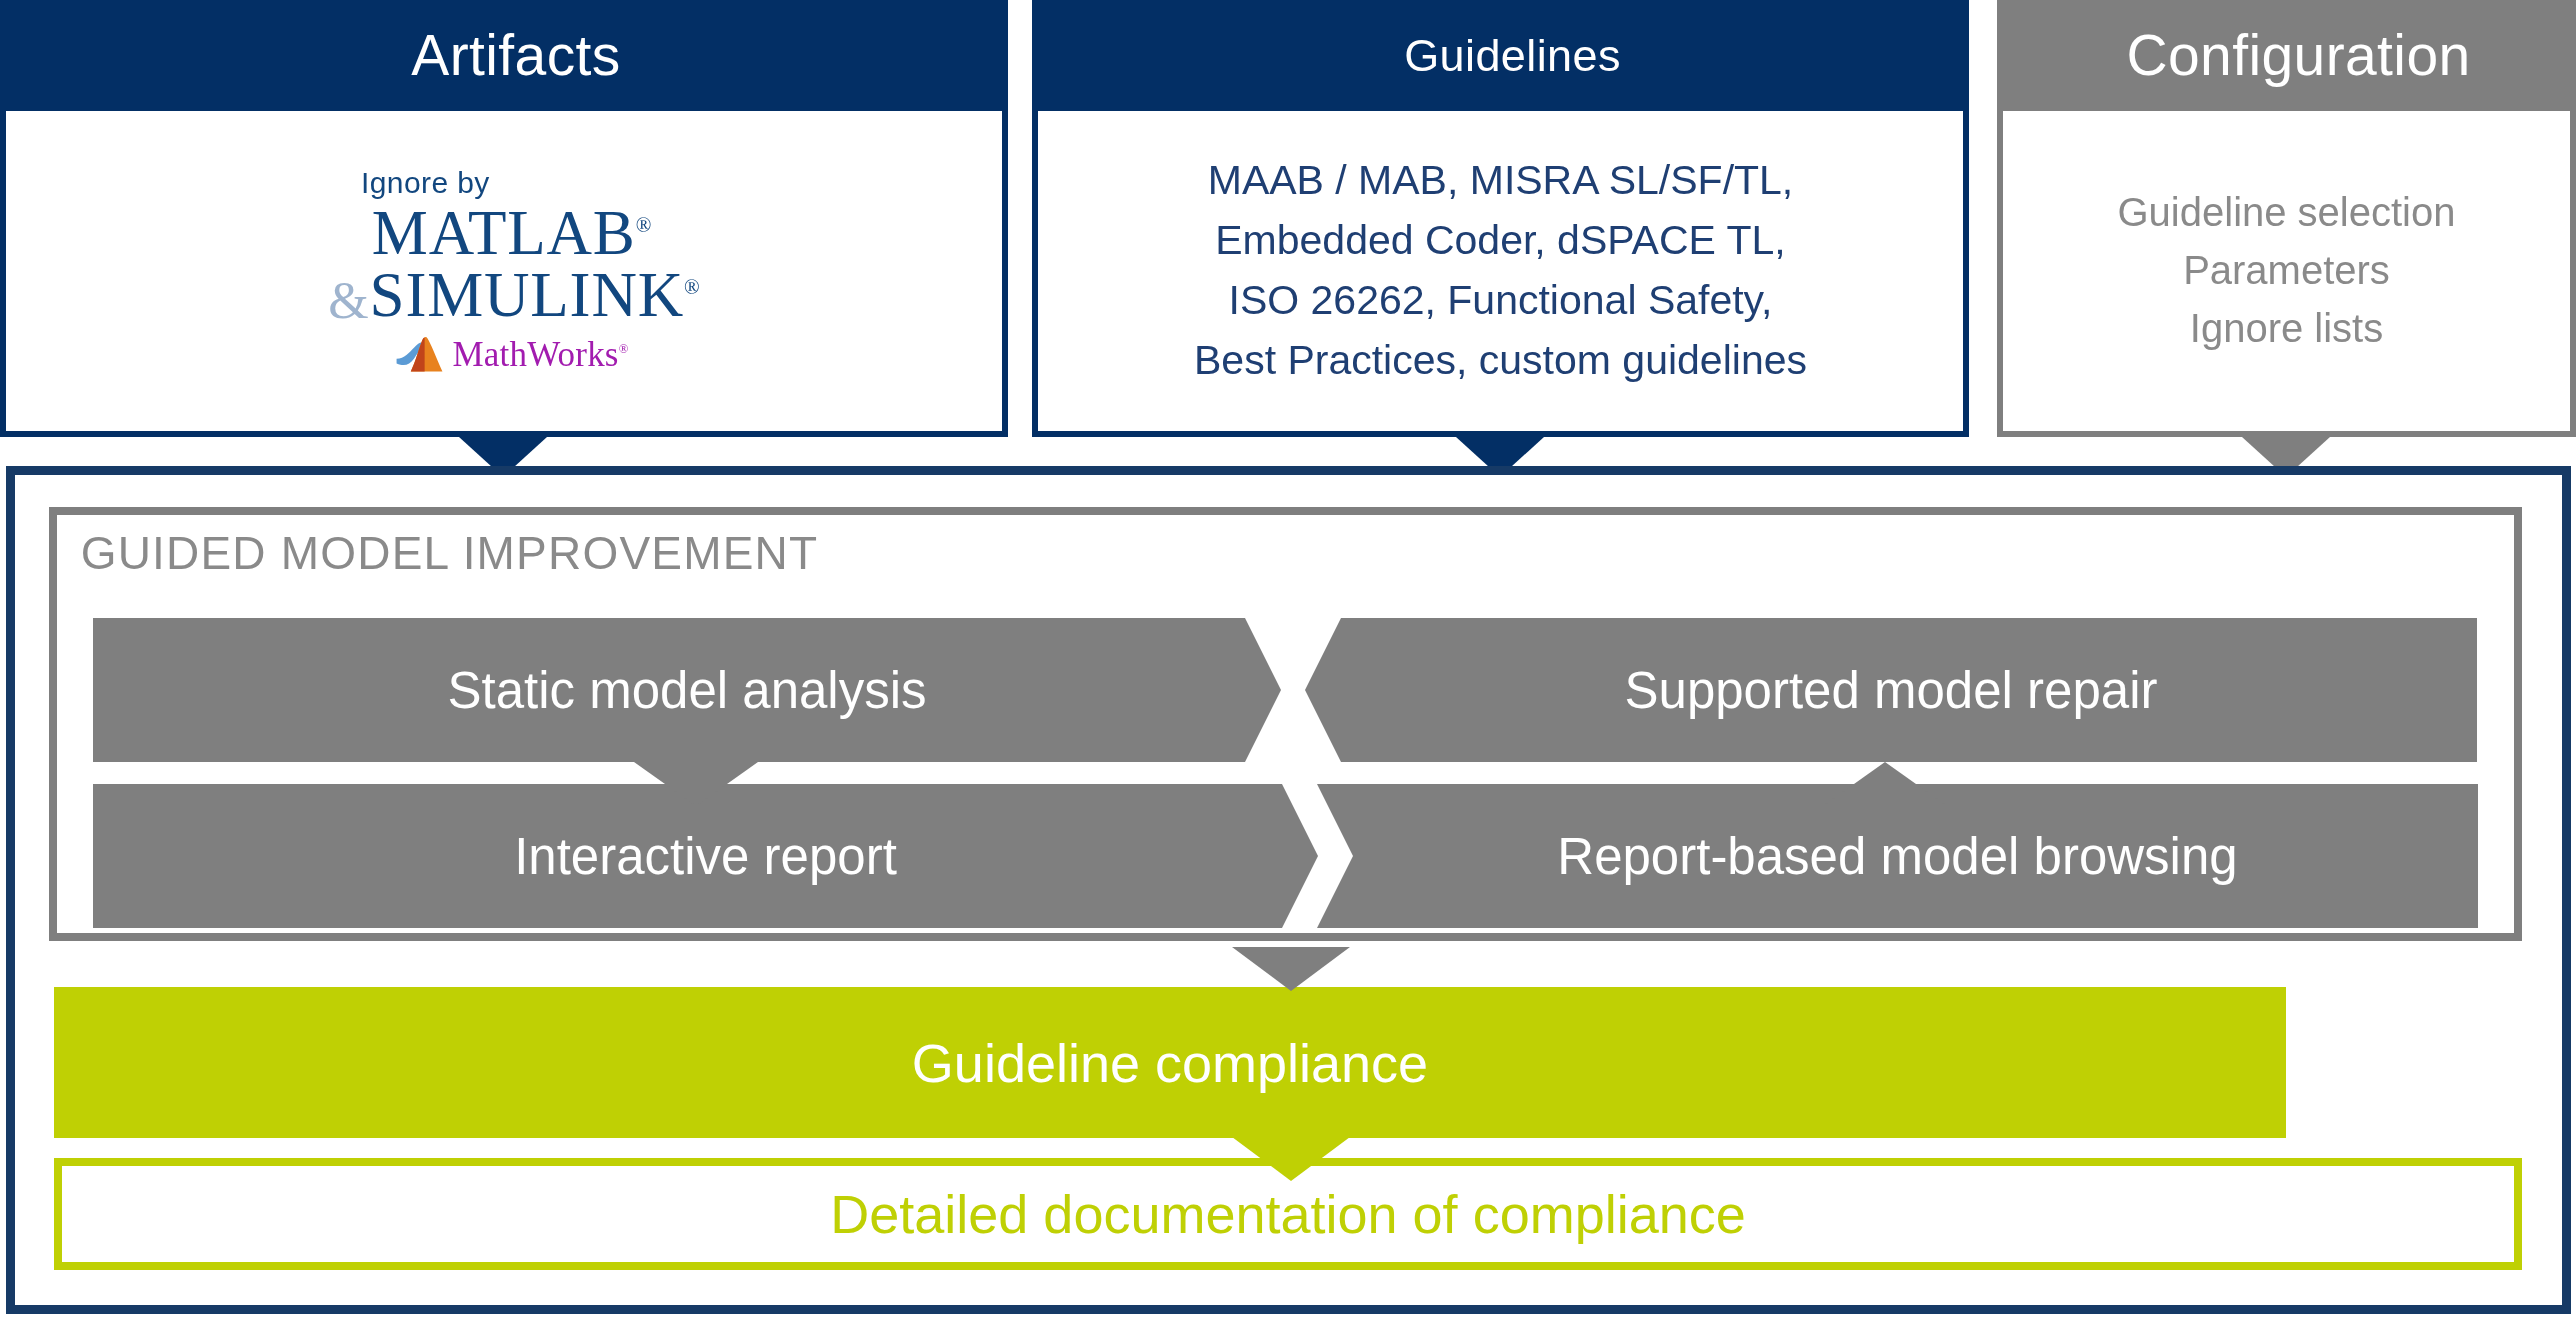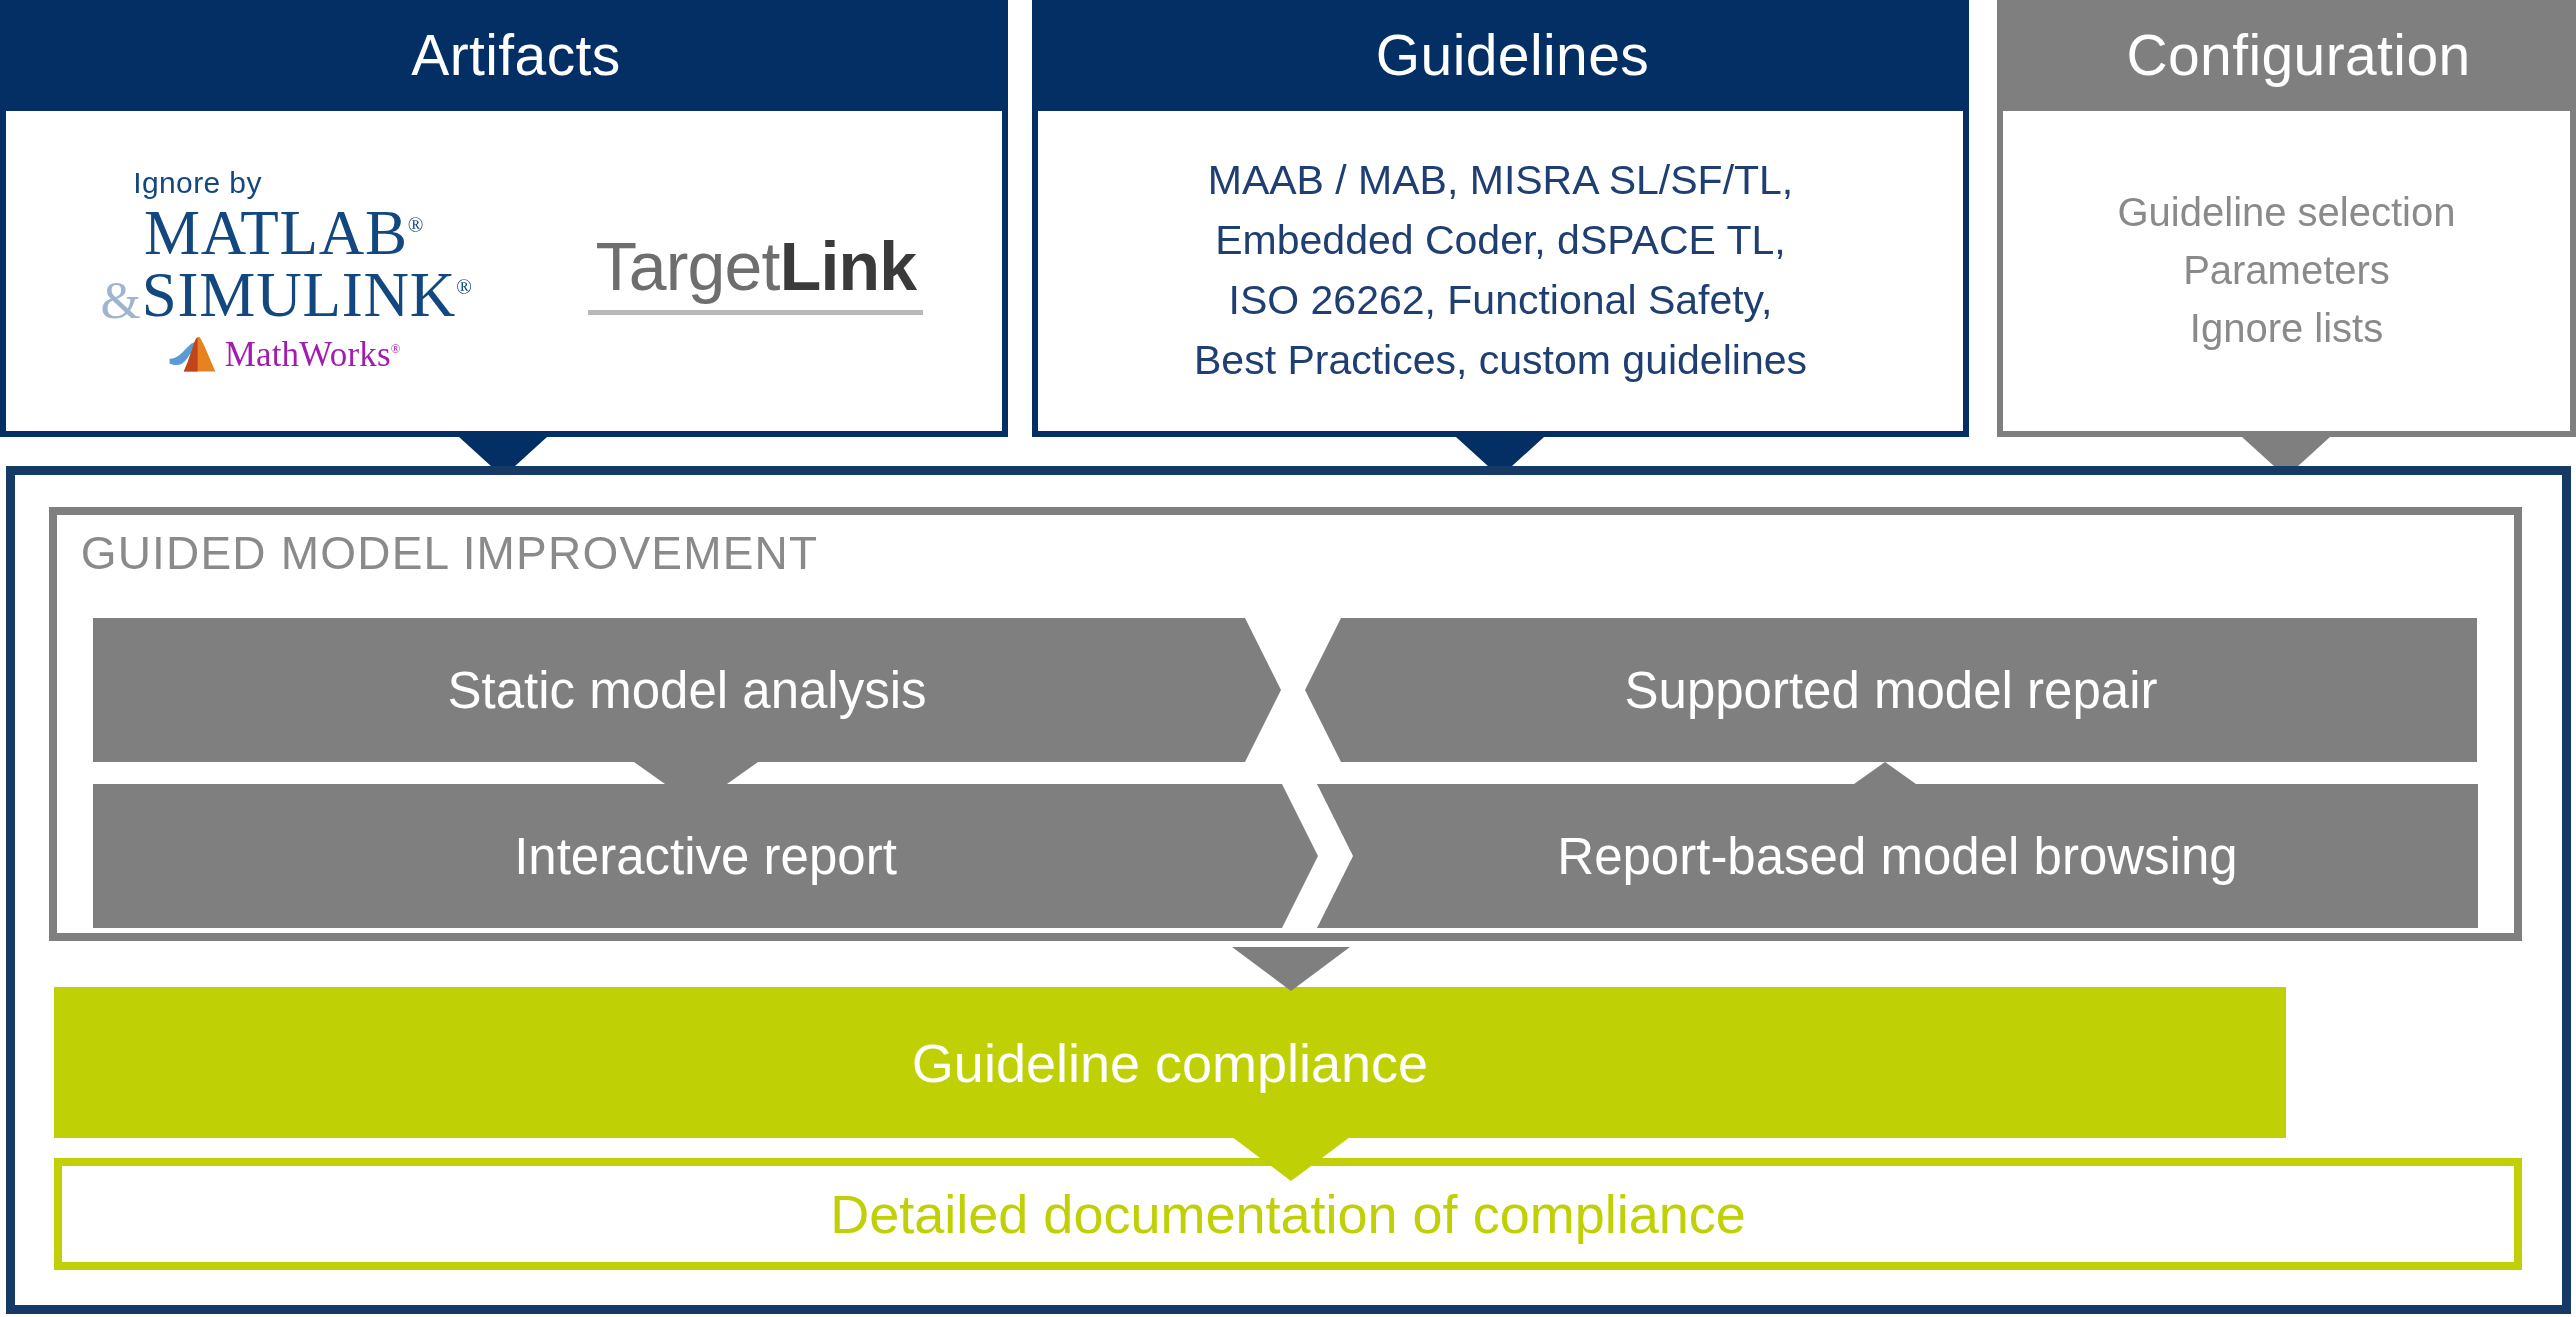--- a/index.html
+++ b/index.html
@@ -51,21 +51,21 @@
   #card-artifacts .card-header { height: 111px; font-size: 57px; }
   #card-artifacts .card-body {
     margin: 0 6.3px 6.3px 6.3px;
     border: 2.4px solid #ffffff;
     padding: 0 8px;
     justify-content: space-around;
   }
 
   
   #card-guidelines { left: 1032px; width: 937px; height: 437px; background: #032F65; }
-  #card-guidelines .card-header { height: 111px; font-size: 57px; }
+  #card-guidelines .card-header { height: 111px; font-size: 45px; }
   #card-guidelines .card-body {
     margin: 0 6.3px 6.3px 6.3px;
     border: 2.4px solid #ffffff;
     padding: 0 20.6px;
   }
   #guidelines-text {
     color: #1F3F73;
     font-size: 41px;
     line-height: 1.46;
     text-align: center;
@@ -309,24 +309,20 @@
             <svg width="49" height="38" viewBox="0 0 62 48" aria-hidden="true">
               <path d="M2 30 C12 30 18 22 24 16 C28 12 31 9 34 9 L34 19 C31 19 28 24 24 30 C18 38 12 40 2 36 Z" fill="#5B9BD5"></path>
               <path d="M20 46 C26 34 30 18 34 8 C36 3 39 1 41 4 C45 10 52 28 60 46 Z" fill="#E8821E"></path>
               <path d="M20 46 C26 34 30 18 34 8 C35 5 36 3 37.5 3 L37.5 46 Z" fill="#C1441A"></path>
             </svg>
           </span>
           <span class="mw-text"><span>MathWorks</span><span class="mw-reg">®</span></span>
         </div>
       </div>
 
-      <div class="logo-targetlink">
-        <div class="tl-word"><span>Target</span><b>Link</b></div>
-        <div class="tl-rule"></div>
-      </div>
 
     </div>
   </div>
   <div class="tri-down" id="tri-artifacts"></div>
 
   <div class="top-card" id="card-guidelines">
     <div class="card-header">Guidelines</div>
     <div class="card-body">
       <div id="guidelines-text">MAAB / MAB, MISRA SL/SF/TL,
 Embedded Coder, dSPACE TL,

